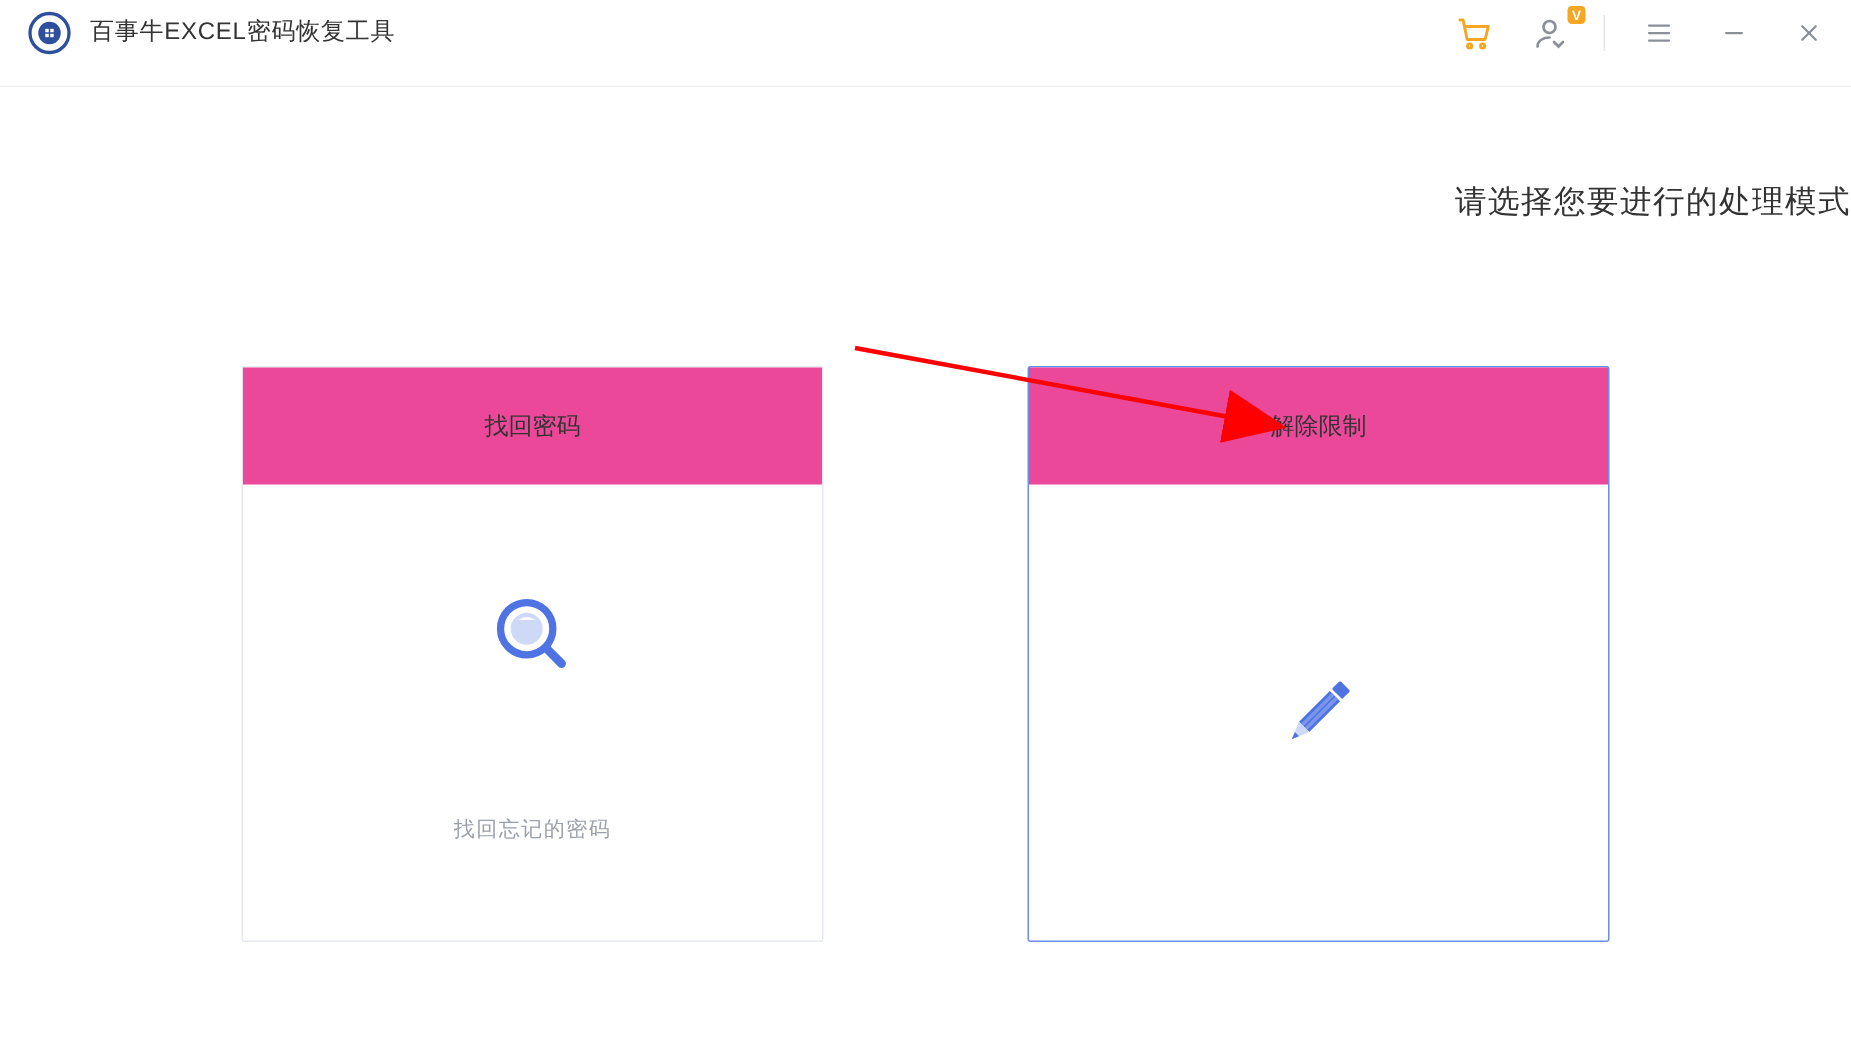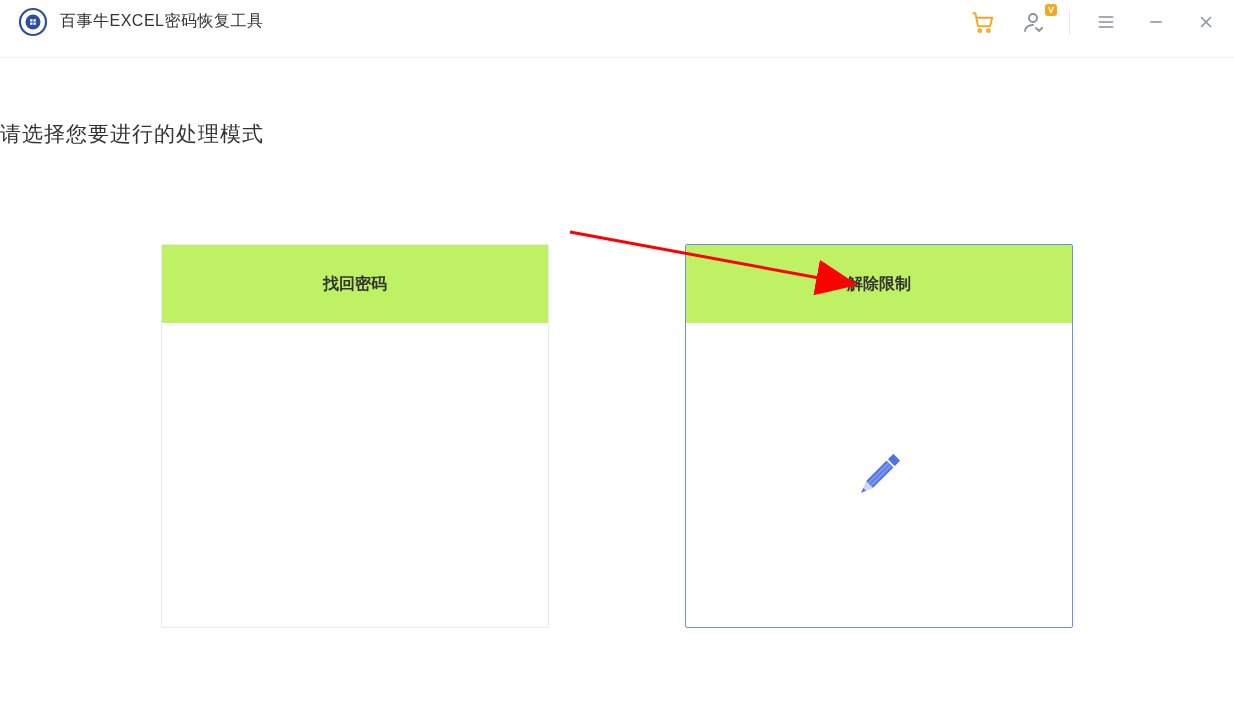--- a/index.html
+++ b/index.html
@@ -67,21 +67,21 @@
       line-height: 12px;
     }
     .divider {
       width: 1px;
       height: 24px;
       background: #e2e5ea;
     }
     
     .content {
       padding-top: 62px;
-      text-align: left;
+      text-align: right;
     }
     .heading {
       font-size: 21px;
       color: #333;
       font-weight: 400;
       letter-spacing: 1px;
     }
     .cards {
       margin-top: 96px;
       display: flex;
@@ -97,27 +97,27 @@
       flex-direction: column;
       cursor: pointer;
       background: #fff;
     }
     .card.selected {
       border: 1px solid #6b8cf5;
       margin-left: 36px;
     }
     .card-header {
       height: 78px;
-      background: #bef264;
+      background: #ec4899;
       display: flex;
       align-items: center;
       justify-content: center;
       font-size: 16px;
       color: #333;
-      font-weight: 700;
+      font-weight: 400;
     }
     .card-body {
       flex: 1;
       display: flex;
       flex-direction: column;
       align-items: center;
       justify-content: center;
       gap: 86px;
     }
     .card-icon {
@@ -195,20 +195,31 @@
   </div>
 </div>
 
 <div class="content">
   <h1 class="heading">请选择您要进行的处理模式</h1>
 
   <div class="cards">
 
     <div class="card">
       <div class="card-header">找回密码</div>
+      <div class="card-body">
+        <div class="card-icon">
+          <svg width="62" height="62" viewBox="0 0 64 64">
+            <circle cx="28" cy="28" r="18" fill="none" stroke="#4f73e3" stroke-width="5"></circle>
+            <circle cx="28" cy="28" r="11" fill="#cdd9f7"></circle>
+            <path d="M22 22 a10 10 0 0 1 12 0" fill="#fff" opacity="0.9"></path>
+            <line x1="42" y1="42" x2="52" y2="52" stroke="#4f73e3" stroke-width="6" stroke-linecap="round"></line>
+          </svg>
+        </div>
+        <div class="card-desc">找回忘记的密码</div>
+      </div>
     </div>
 
     <div class="card selected">
       <div class="card-header">解除限制</div>
       <div class="card-body">
         <div class="card-icon">
           <svg width="62" height="62" viewBox="0 0 64 64">
             <g transform="rotate(45 32 32)">
               <rect x="27" y="6" width="10" height="8" rx="1" fill="#4f73e3"></rect>
               <rect x="27" y="16" width="10" height="30" fill="#4f73e3"></rect>

